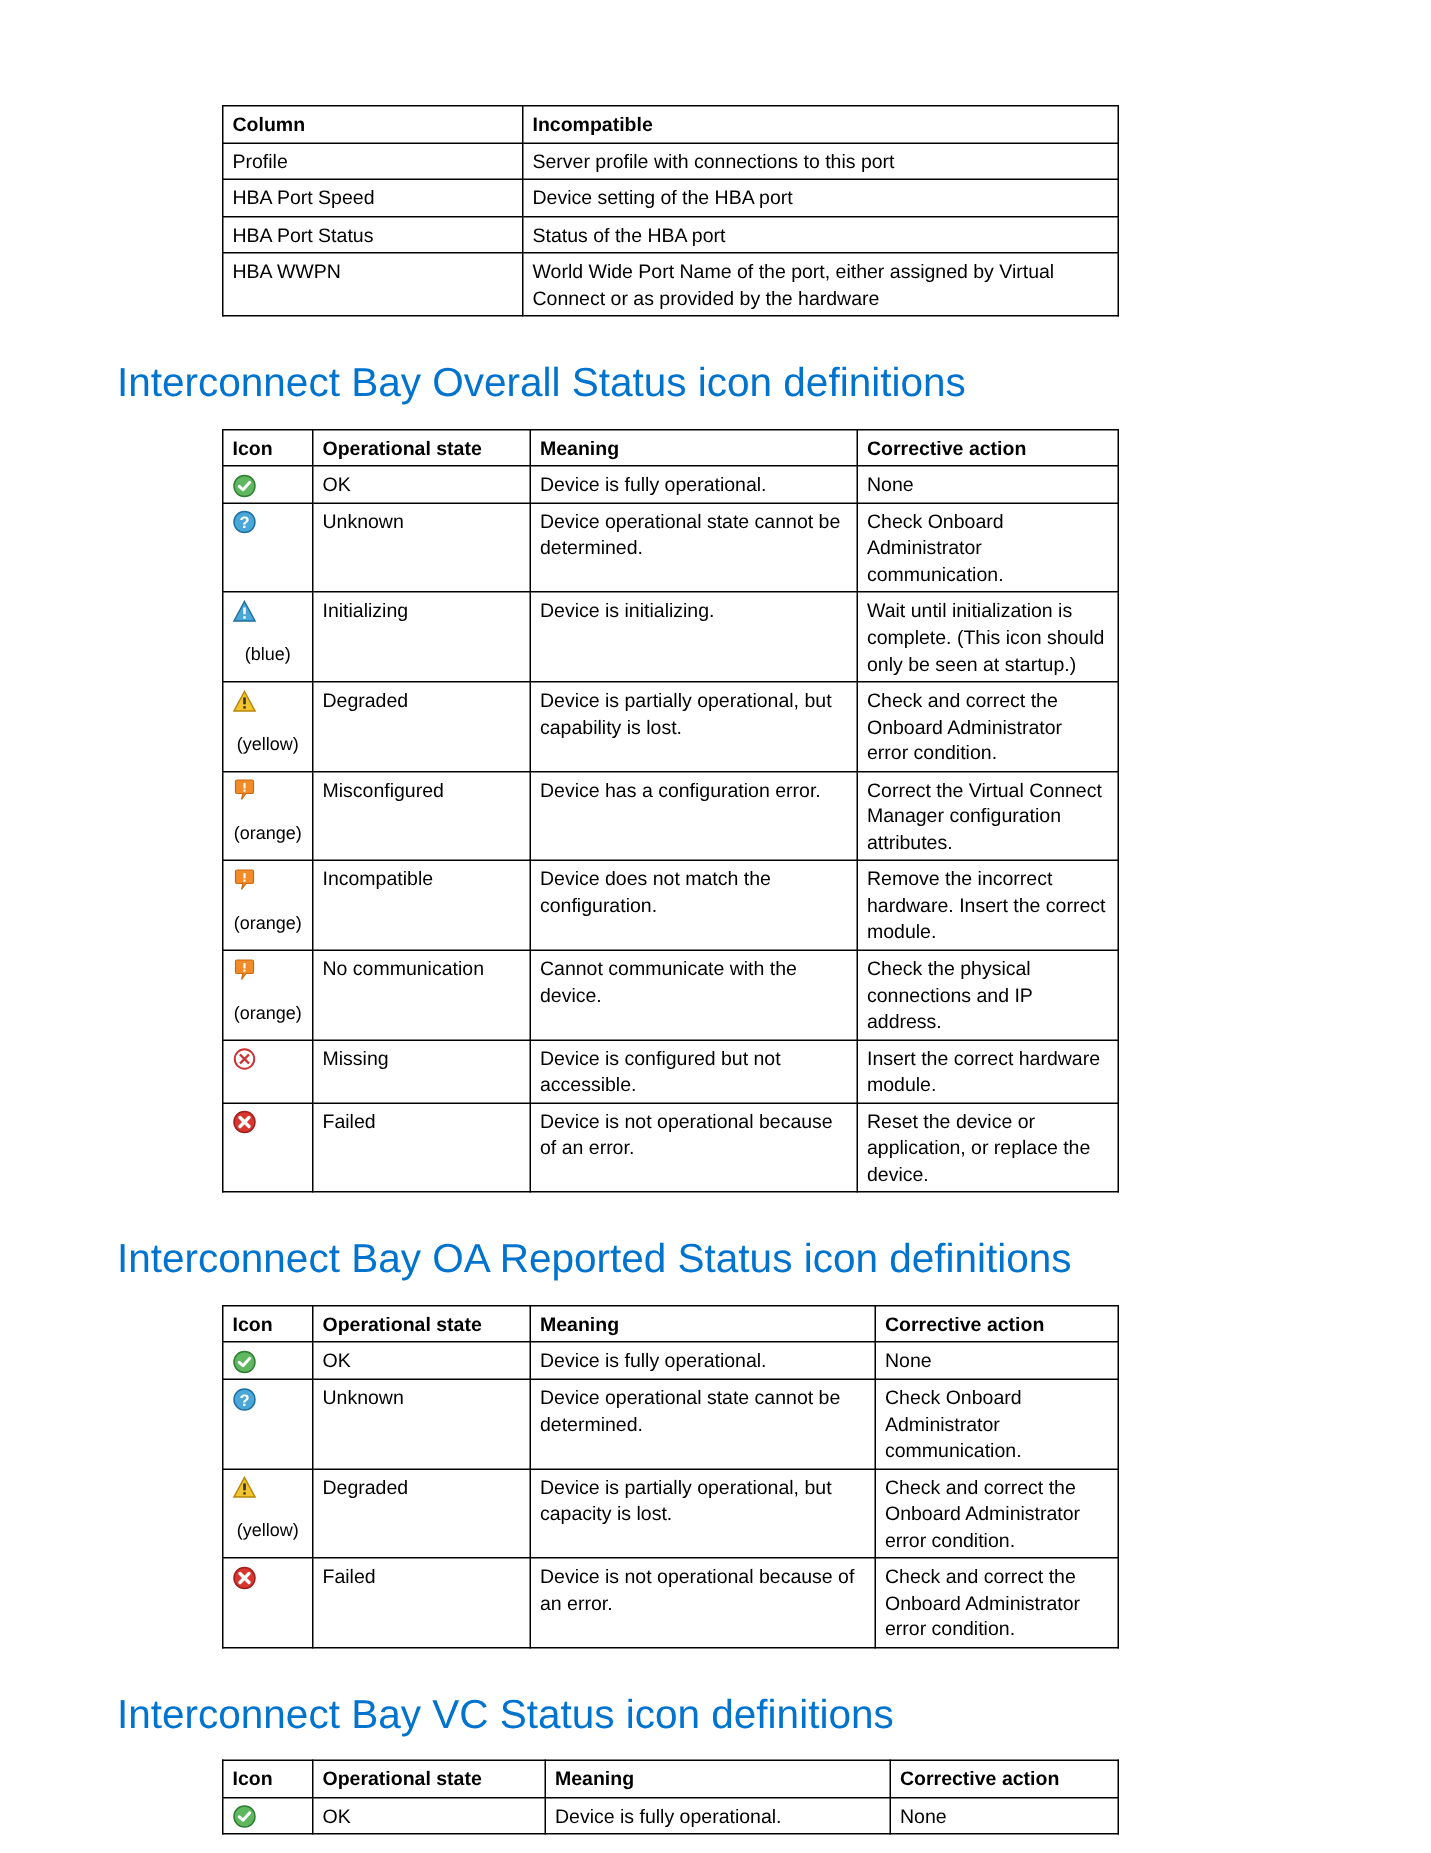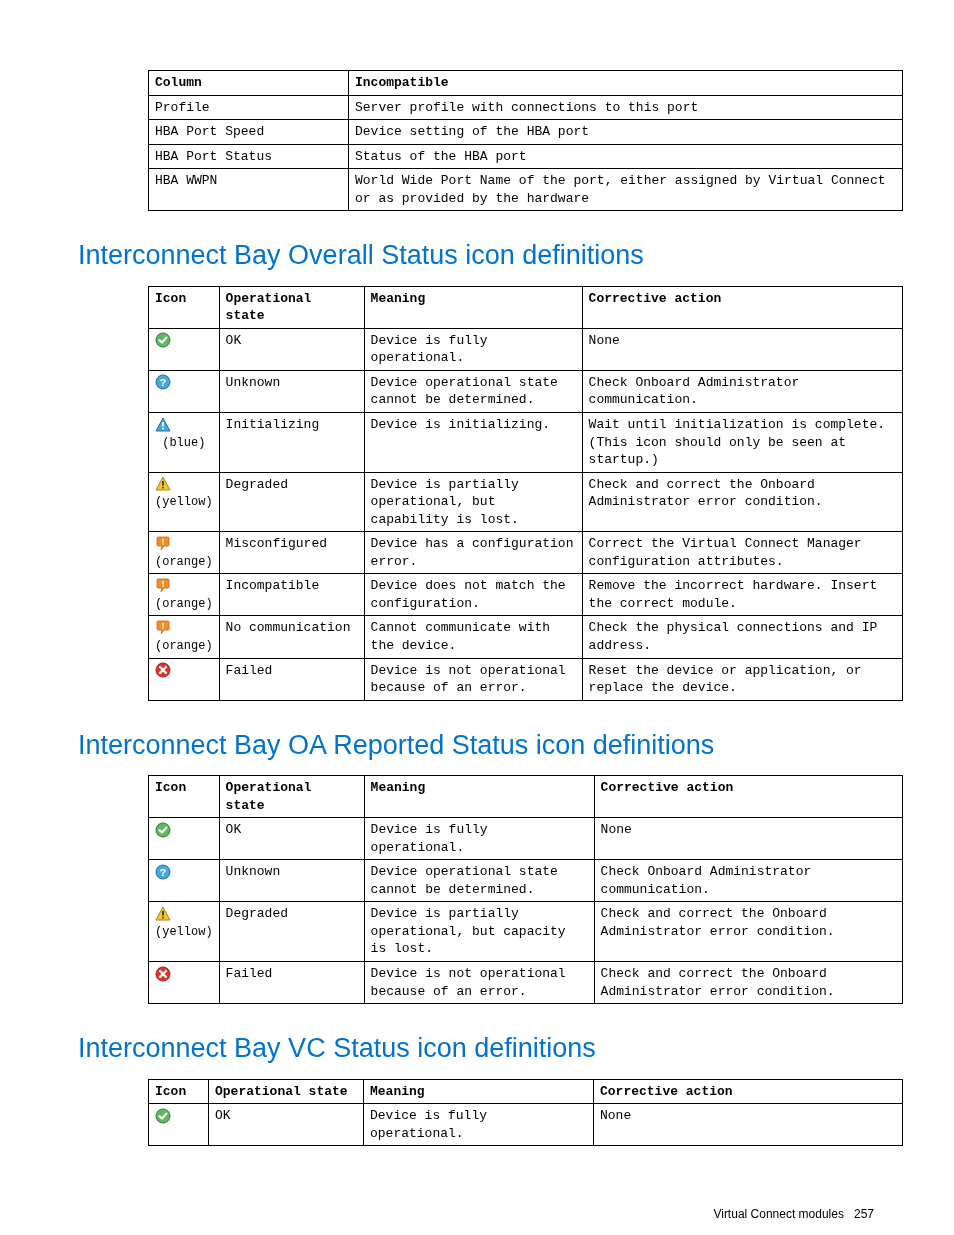--- a/index.html
+++ b/index.html
@@ -15,38 +15,37 @@
   }
   h2.section {
     font-family: Arial, Helvetica, sans-serif;
     font-weight: 400;
     font-size: 27px;
     color: #0073cf;
     margin: 26px 0 12px 0;
   }
   table {
     border-collapse: collapse;
-    width: 755px;
+    width: 598px;
     margin-left: 70px;
     margin-bottom: 8px;
-    font-family: Liberation Mono, monospace;
   }
   th, td {
     border: 1px solid #000;
     padding: 3px 6px;
     text-align: left;
     vertical-align: top;
     font-size: 13px;
   }
   th {
     font-weight: 700;
   }
   .icon-cell { text-align: left; }
   .icon-cell svg { display: inline-block; vertical-align: middle; }
-  .icon-label { font-size: 12px; display: block; text-align: center; margin-top: 1px; }
+  .icon-label { font-size: 12px; display: block; text-align: center; margin-top: 12px; }
   .footer {
     position: relative;
     text-align: right;
     font-size: 12px;
     margin-top: 60px;
     padding-right: 2px;
   }
   .col-t1-a { width: 200px; }
   .col-icon { width: 60px; }
   .col-state { width: 145px; }
@@ -161,20 +160,30 @@
               <path d="M2 2 Q2 1 3 1 L13 1 Q14 1 14 2 L14 9 Q14 10 13 10 L9 10 L6 14 L7 10 L3 10 Q2 10 2 9 Z" fill="#f28c28" stroke="#c96a10" stroke-width="0.8"></path>
               <rect x="7.3" y="3" width="1.4" height="3.6" fill="#fff"></rect>
               <rect x="7.3" y="7.4" width="1.4" height="1.4" fill="#fff"></rect>
             </svg></span><span class="icon-label">(orange)</span></td>
         <td>No communication</td>
         <td>Cannot communicate with the device.</td>
         <td>Check the physical connections and IP address.</td>
       </tr>
       <tr>
         <td class="icon-cell"><span><svg width="16" height="16" viewBox="0 0 16 16">
+              <circle cx="8" cy="8" r="6.5" fill="none" stroke="#c33" stroke-width="1.3"></circle>
+              <line x1="5" y1="5" x2="11" y2="11" stroke="#c33" stroke-width="1.6"></line>
+              <line x1="11" y1="5" x2="5" y2="11" stroke="#c33" stroke-width="1.6"></line>
+            </svg></span></td>
+        <td>Missing</td>
+        <td>Device is configured but not accessible.</td>
+        <td>Insert the correct hardware module.</td>
+      </tr>
+      <tr>
+        <td class="icon-cell"><span><svg width="16" height="16" viewBox="0 0 16 16">
               <circle cx="8" cy="8" r="7" fill="#d9362f" stroke="#a01f1a" stroke-width="1"></circle>
               <line x1="5" y1="5" x2="11" y2="11" stroke="#fff" stroke-width="2.2" stroke-linecap="round"></line>
               <line x1="11" y1="5" x2="5" y2="11" stroke="#fff" stroke-width="2.2" stroke-linecap="round"></line>
             </svg></span></td>
         <td>Failed</td>
         <td>Device is not operational because of an error.</td>
         <td>Reset the device or application, or replace the device.</td>
       </tr>
     </tbody>
 </table>

